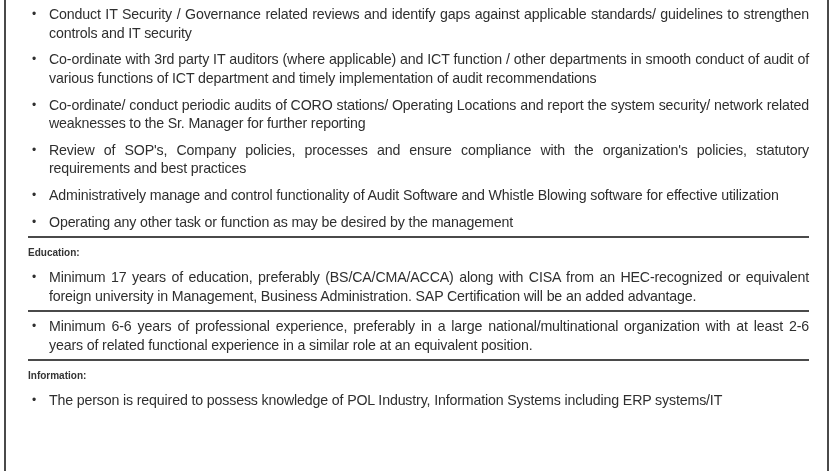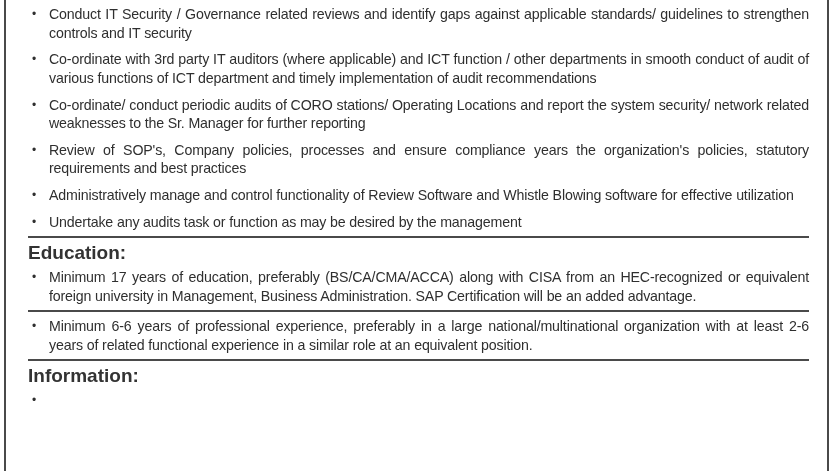--- a/index.html
+++ b/index.html
@@ -55,21 +55,21 @@
     ul.items li.last {
       margin-bottom: 0;
     }
     .sep {
       height: 0;
       border-top: 2px solid #4a4a4a;
       margin: 5px 0 5px 0;
     }
     .heading {
       font-weight: bold;
-      font-size: 19px;
+      font-size: 10px;
       line-height: 20px;
       margin-bottom: 5px;
       color: #333;
     }
   </style>
 </head>
 <body>
 
 <div class="frame"></div>
 
@@ -83,29 +83,29 @@
     <li>
       <span class="bullet">•</span>
       <span>Co-ordinate with 3rd party IT auditors (where applicable) and ICT function / other departments in smooth conduct of audit of various functions of ICT department and timely implementation of audit recommendations</span>
     </li>
     <li>
       <span class="bullet">•</span>
       <span>Co-ordinate/ conduct periodic audits of CORO stations/ Operating Locations and report the system security/ network related weaknesses to the Sr. Manager for further reporting</span>
     </li>
     <li>
       <span class="bullet">•</span>
-      <span>Review of SOP's, Company policies, processes and ensure compliance years the organization's policies, statutory requirements and best practices</span>
+      <span>Review of SOP's, Company policies, processes and ensure compliance with the organization's policies, statutory requirements and best practices</span>
     </li>
     <li>
       <span class="bullet">•</span>
-      <span>Administratively manage and control functionality of Review Software and Whistle Blowing software for effective utilization</span>
+      <span>Administratively manage and control functionality of Audit Software and Whistle Blowing software for effective utilization</span>
     </li>
     <li class="last">
       <span class="bullet">•</span>
-      <span>Undertake any audits task or function as may be desired by the management</span>
+      <span>Operating any other task or function as may be desired by the management</span>
     </li>
   </ul>
 
   <div class="sep"></div>
 
   <div class="heading">Education:</div>
   <ul class="items">
     <li class="last">
       <span class="bullet">•</span>
       <span>Minimum 17 years of education, preferably (BS/CA/CMA/ACCA) along with CISA from an HEC-recognized or equivalent foreign university in Management, Business Administration. SAP Certification will be an added advantage.</span>
@@ -120,16 +120,17 @@
       <span>Minimum 6-6 years of professional experience, preferably in a large national/multinational organization with at least 2-6 years of related functional experience in a similar role at an equivalent position.</span>
     </li>
   </ul>
 
   <div class="sep"></div>
 
   <div class="heading">Information:</div>
   <ul class="items">
     <li class="last">
       <span class="bullet">•</span>
+      <span>The person is required to possess knowledge of POL Industry, Information Systems including ERP systems/IT</span>
     </li>
   </ul>
 
 </div>
 
 </body></html>

